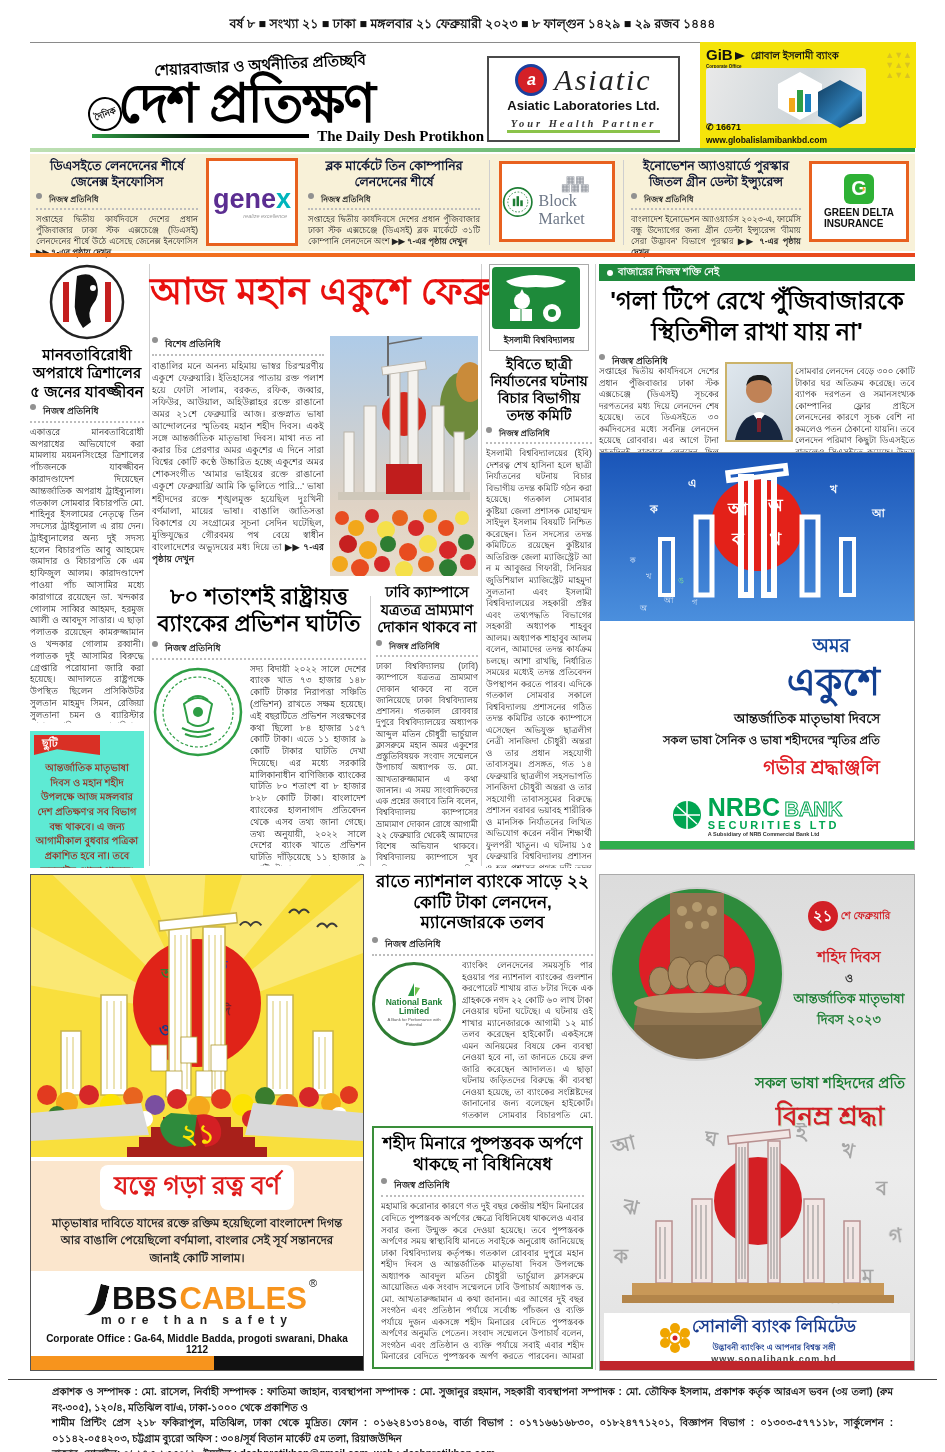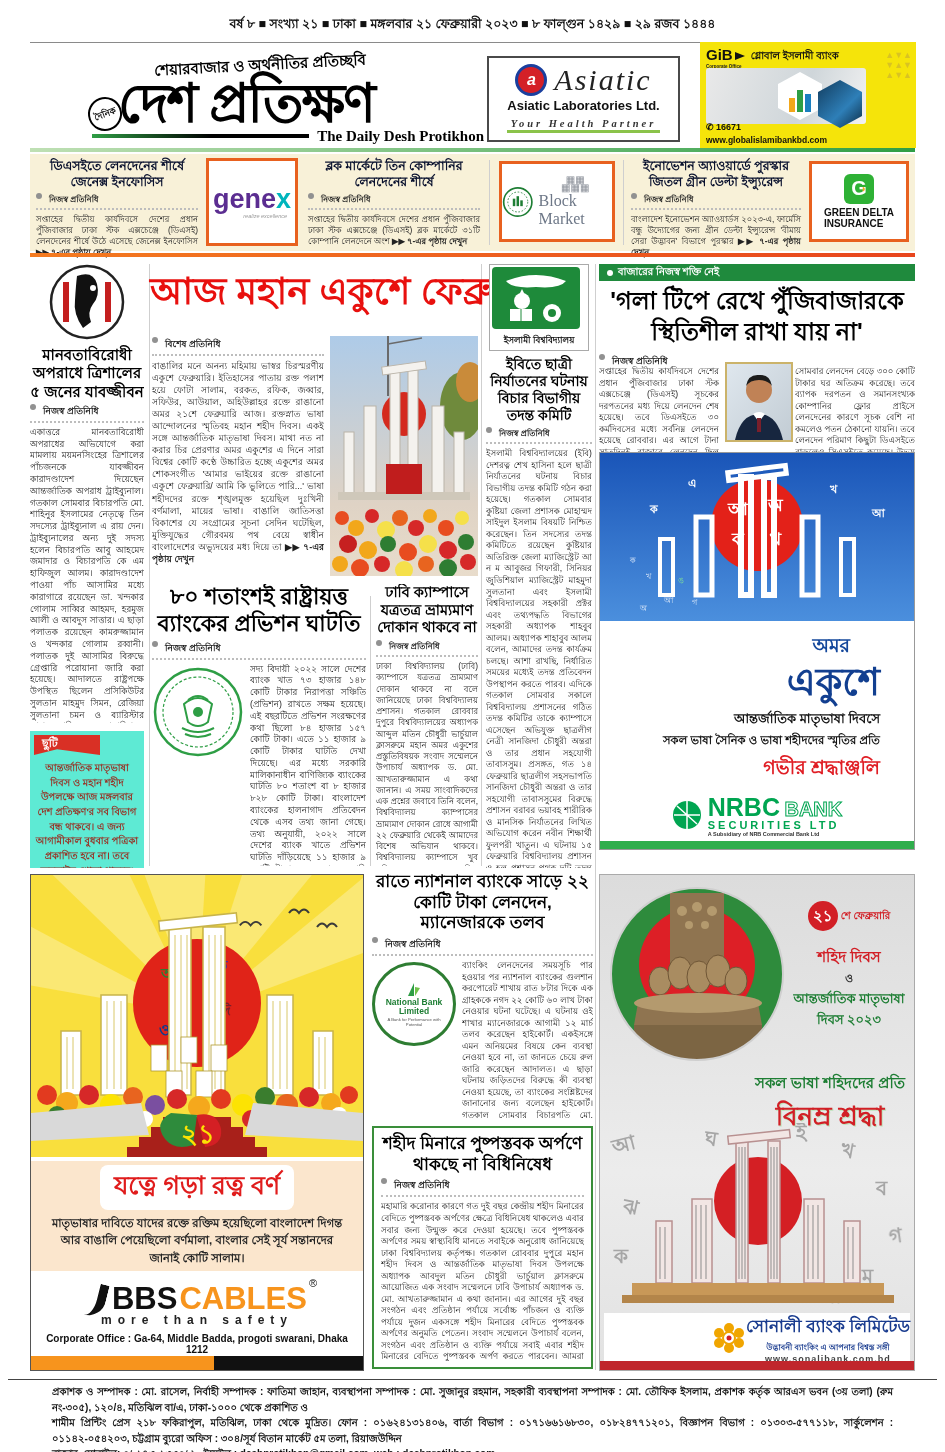--- a/index.html
+++ b/index.html
@@ -619,21 +619,21 @@
           <line x1="205" y1="82" x2="205" y2="156"></line>
           <line x1="210" y1="82" x2="210" y2="156"></line>
         <line x1="52" y1="104" x2="52" y2="156"></line>
           <line x1="57" y1="104" x2="57" y2="156"></line>
         <line x1="240" y1="104" x2="240" y2="156"></line>
           <line x1="245" y1="104" x2="245" y2="156"></line>
       </g>
       <rect x="24" y="160" width="252" height="12" fill="#c89858"></rect>
       <rect x="14" y="172" width="272" height="8" fill="#b3854a"></rect>
     </svg>
-    <div class="abs" style="left:4px;right:4px;top:438px;height:50px;background:#fff;display:flex;align-items:center;justify-content:flex-end;">
+    <div class="abs" style="left:4px;right:4px;top:438px;height:50px;background:#fff;display:flex;align-items:center;justify-content:center;">
       <svg width="34" height="34" viewBox="0 0 34 34">
         <g fill="#f0a500">
           <circle cx="17" cy="7" r="5"></circle>
             <circle cx="27" cy="12" r="5"></circle>
             <circle cx="27" cy="22" r="5"></circle>
           <circle cx="17" cy="27" r="5"></circle>
             <circle cx="7" cy="22" r="5"></circle>
             <circle cx="7" cy="12" r="5"></circle>
         </g>
         <circle cx="17" cy="17" r="6" fill="#fff" stroke="#f0a500" stroke-width="2"></circle>

